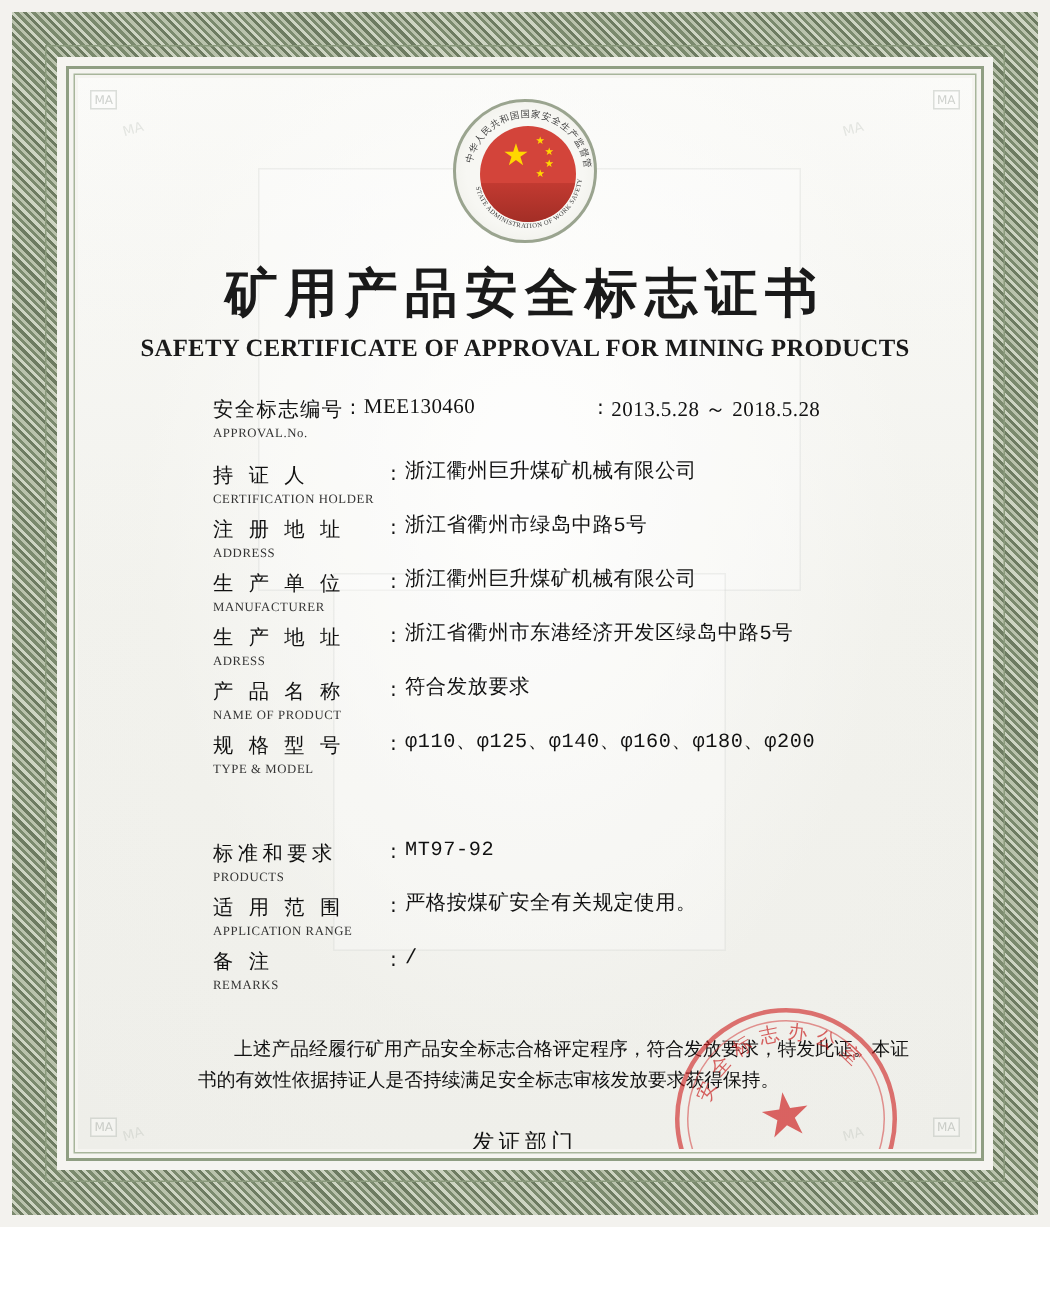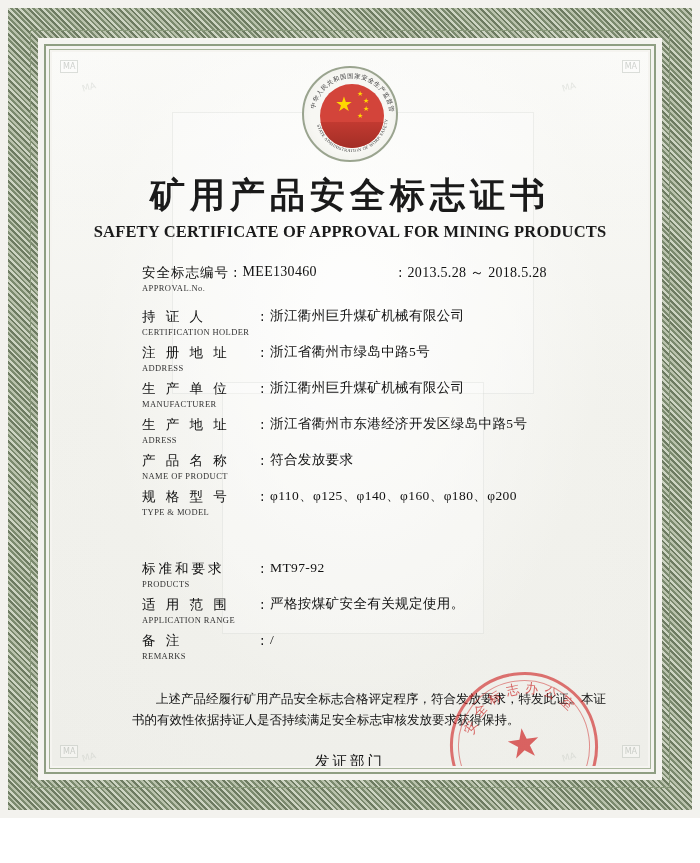--- a/index.html
+++ b/index.html
@@ -239,21 +239,21 @@
   .field-colon {
     width: 10px;
     flex: 0 0 10px;
     font-family: "DejaVu Sans", sans-serif;
     font-size: 13.5px;
     color: #111;
     line-height: 16px;
   }
   .field-value {
     flex: 1 1 auto;
-    font-family: Liberation Serif, serif;
+    font-family: Liberation Mono, monospace;
     font-size: 13.5px;
     color: #111;
     line-height: 16px;
     letter-spacing: 0.4px;
   }
 
   
   .fields-lower {
     position: absolute;
     left: 90px;

